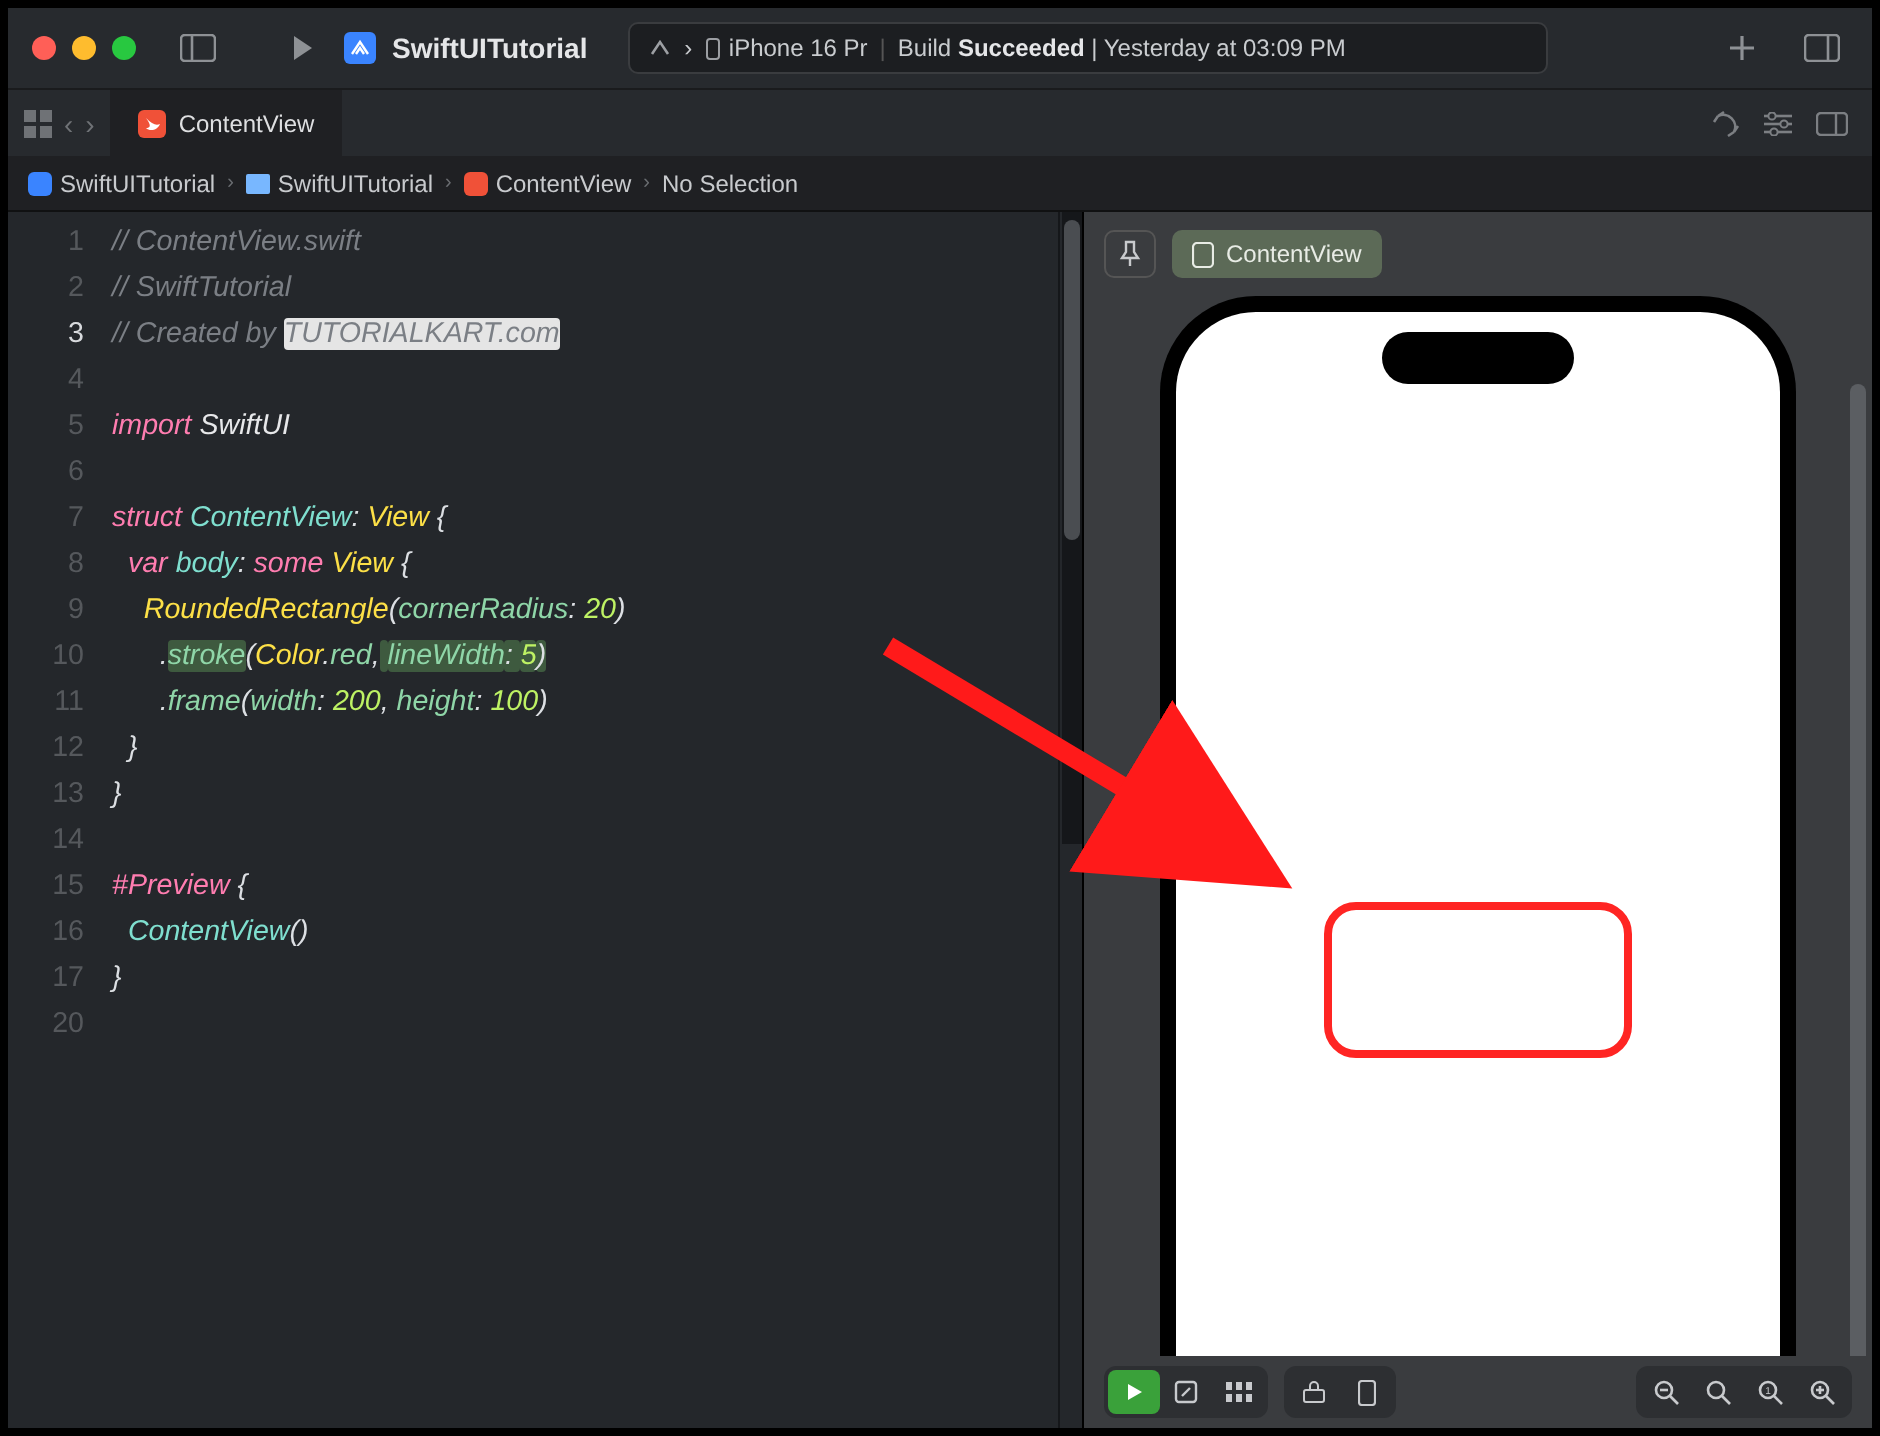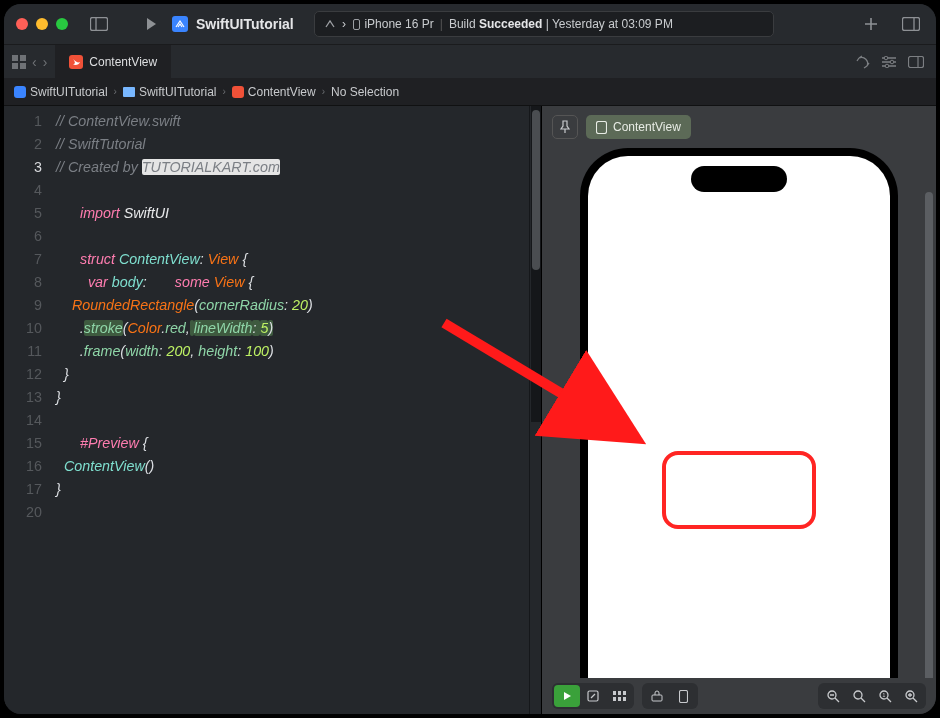--- a/index.html
+++ b/index.html
@@ -1,17 +1,17 @@
 <!DOCTYPE html>
 <html><head>
 <meta charset="utf-8">
 <style>
   * { margin:0; padding:0; box-sizing:border-box; font-family:-apple-system, "SF Pro", "Helvetica Neue", Arial, sans-serif; }
   body { width:940px; height:718px; background:#000; overflow:hidden; position:relative; }
-  .window { position:absolute; inset:4px; background:#1f2023; border-radius:17px; overflow:hidden; display:flex; flex-direction:column; box-shadow:0 0 0 1px #000; }
+  .window { position:absolute; inset:4px; background:#1f2023; border-radius:0; overflow:hidden; display:flex; flex-direction:column; box-shadow:0 0 0 1px #000; }
   
   .titlebar { height:40px; display:flex; align-items:center; padding:0 12px; gap:8px; background:#272a2e; }
   .traffic { display:flex; gap:8px; margin-right:10px; }
   .tl { width:12px; height:12px; border-radius:50%; }
   .tl.red { background:#ff5f57; } .tl.yellow { background:#febc2e; } .tl.green { background:#28c840; }
   .tb-btn { color:#9ea1a5; width:26px; height:24px; display:flex; align-items:center; justify-content:center; border-radius:5px; }
   .tb-sep { width:10px; }
   .play { color:#9ea1a5; }
   .app-icon { width:16px; height:16px; background:#3a84ff; border-radius:3px; display:inline-flex; align-items:center; justify-content:center; color:#fff; font-size:10px; }
   .proj-name { color:#e5e6e8; font-weight:600; font-size:14px; }
@@ -35,23 +35,23 @@
   
   .content { flex:1; display:flex; min-height:0; }
   .editor-pane { flex:1; display:flex; min-width:0; background:#24272b; font-family:"SF Mono",Menlo,Consolas,monospace; font-size:14.3px; line-height:23px; position:relative; }
   .gutter { width:52px; text-align:right; color:#55585c; padding-top:4px; user-select:none; }
   .gutter .ln { padding-right:14px; }
   .gutter .sel { color:#d8dadd; }
   .code { flex:1; padding-top:4px; white-space:pre; color:#dcdfe3; }
   .code .row { height:23px;font-style:italic; }
   .c-comment { color:#7b7f85; }
   .c-selmark { background:#e5e5e5; border-radius:2px; }
-  .c-key { color:#ff7db0;margin-left:24px; }
+  .c-key { color:#ff7db0; }
   .c-white { color:#e7e8ea; font-weight:500;margin-top:29px; }
-  .c-type { color:#f97316;margin-top:41px; }
+  .c-type { color:#fde047;margin-top:41px; }
   .c-teal { color:#7fdfcf; }
   .c-label { color:#8fd6a8; }
   .c-num { color:#bef264; }
   .hl { background:#3e5a3f; border-radius:2px; }
   .editor-scroll { position:absolute; right:0; top:0; width:10px; height:52%; background:#15171a; }
   .editor-scroll .thumb { position:absolute; top:4px; left:1px; width:8px; height:160px; background:#4a4d51; border-radius:4px; }
   .minimap { width:12px; background:#24272b; border-left:1px solid #15171a; }
   
   .preview-pane { width:395px; background:#3a3c3f; position:relative; display:flex; flex-direction:column; border-left:1px solid #000; }
   .pv-header { height:42px; display:flex; align-items:center; gap:8px; padding:0 10px; }

